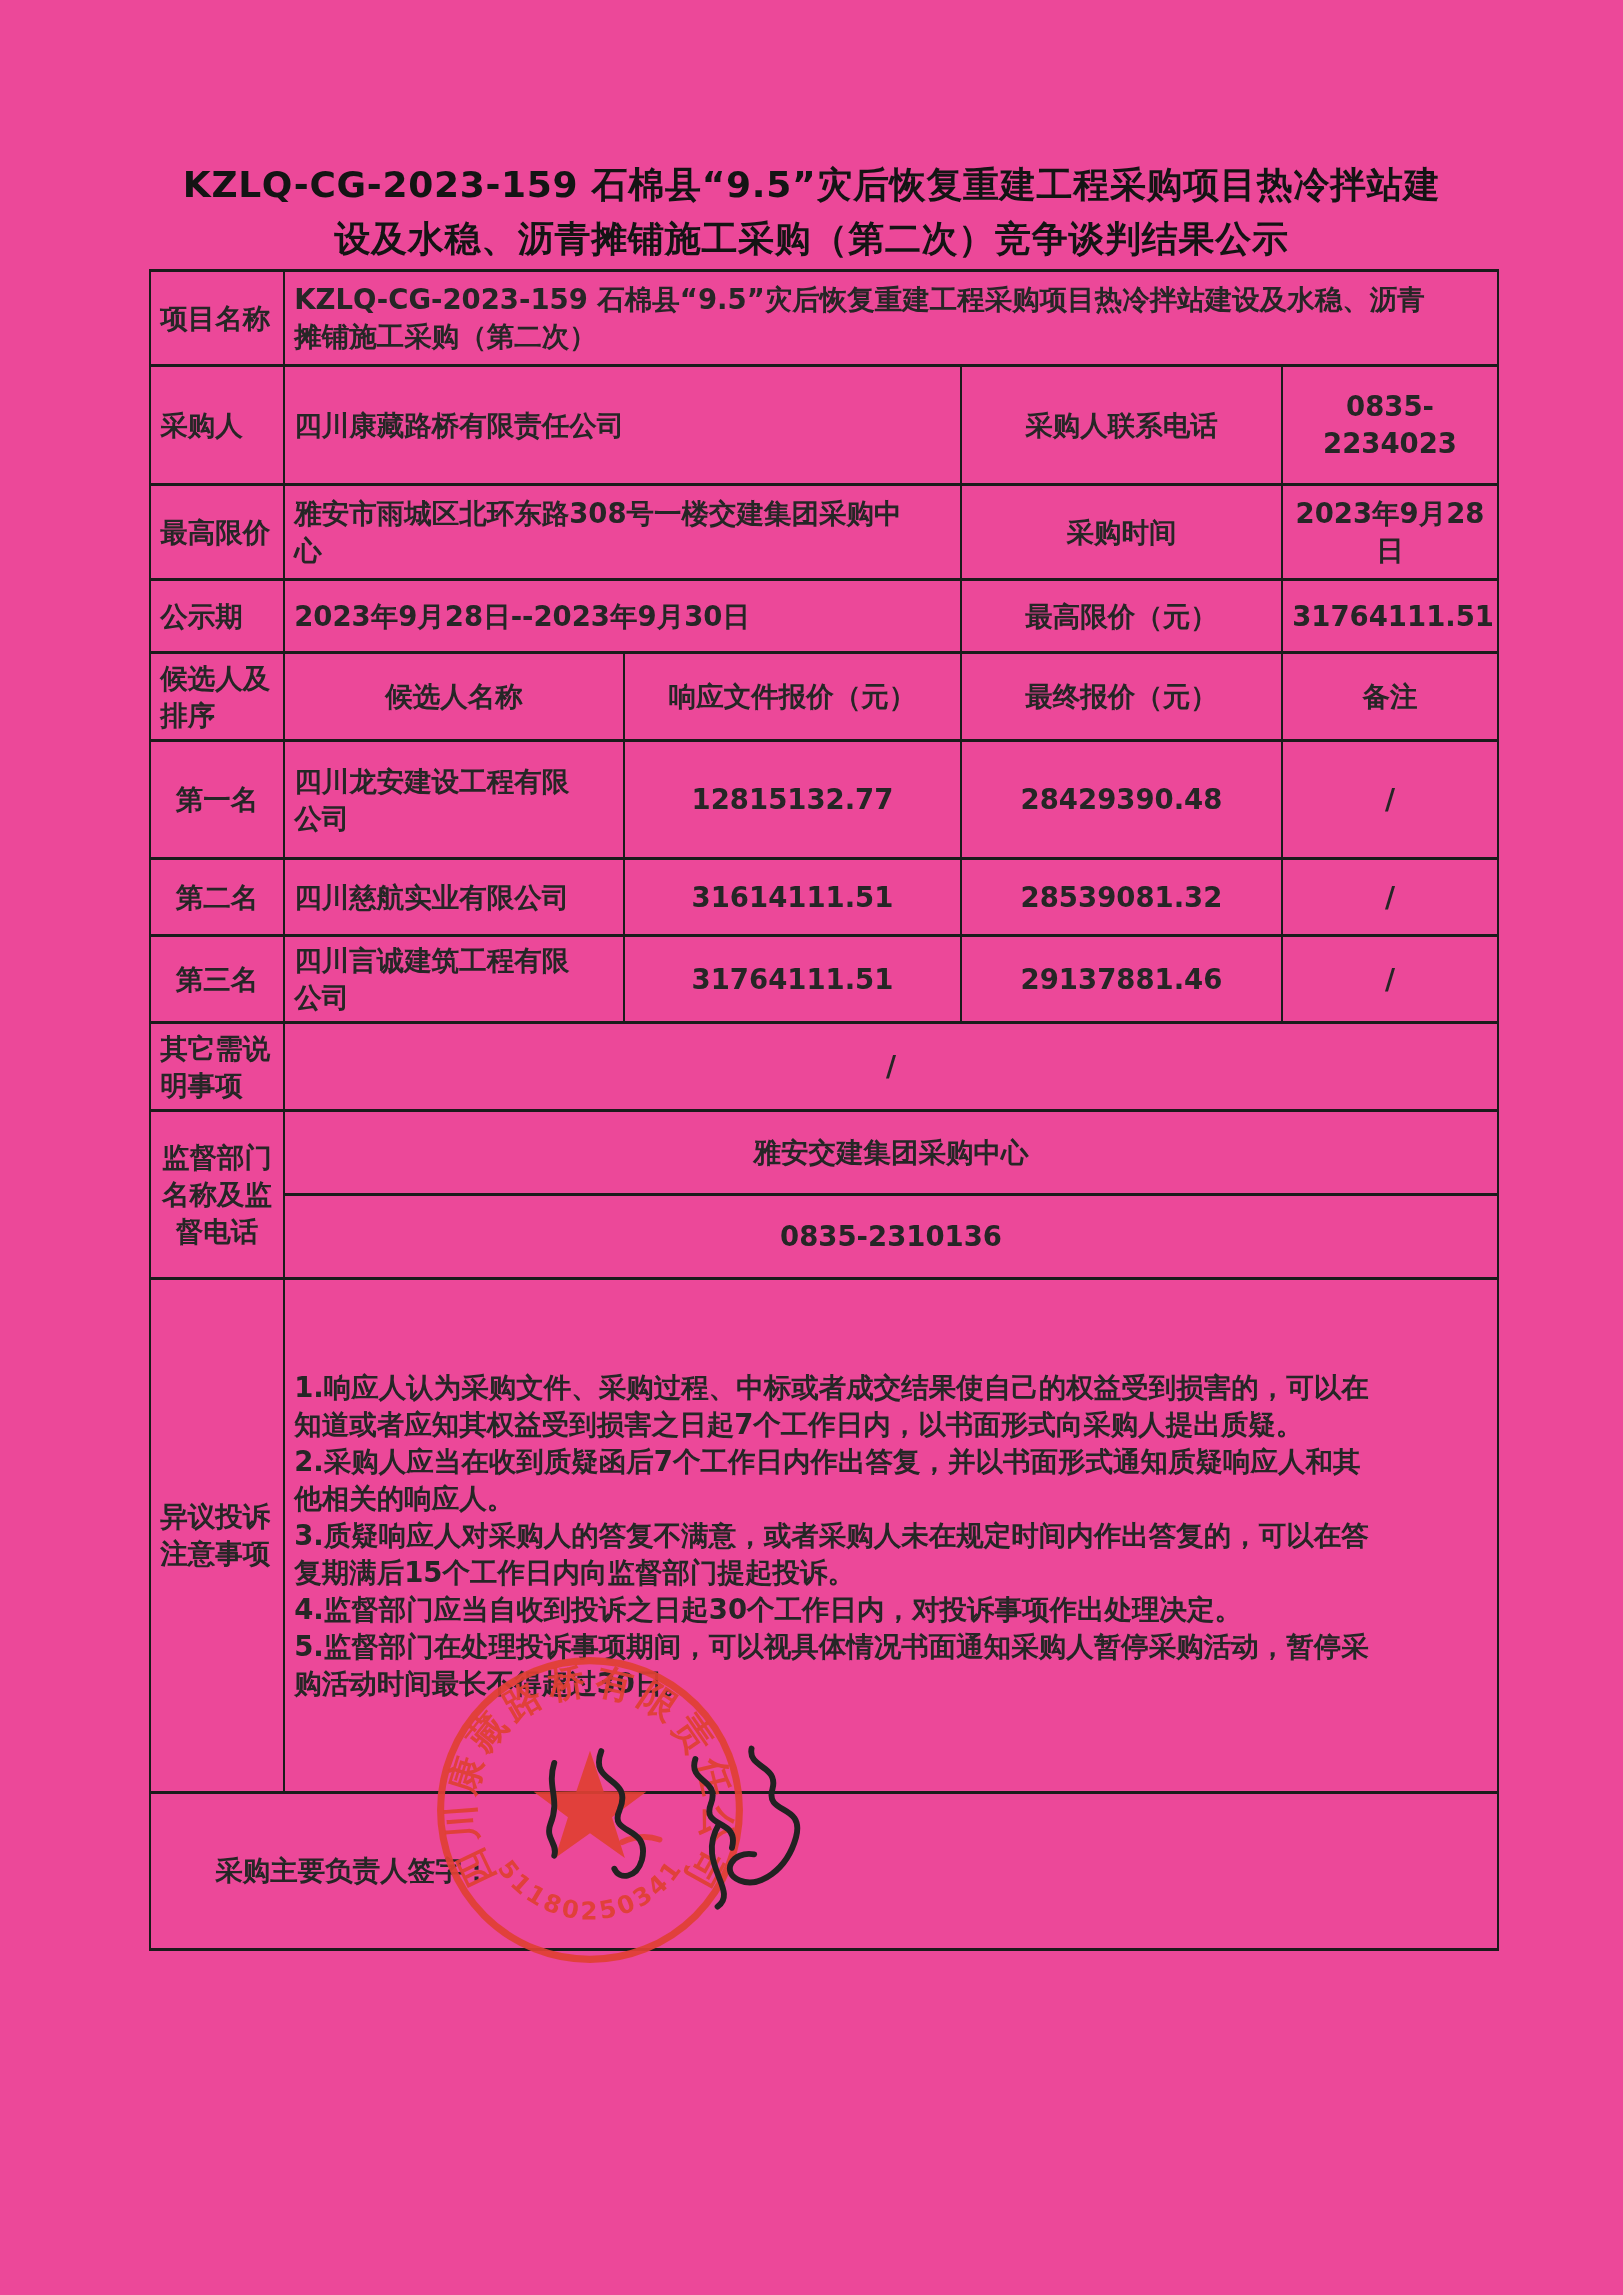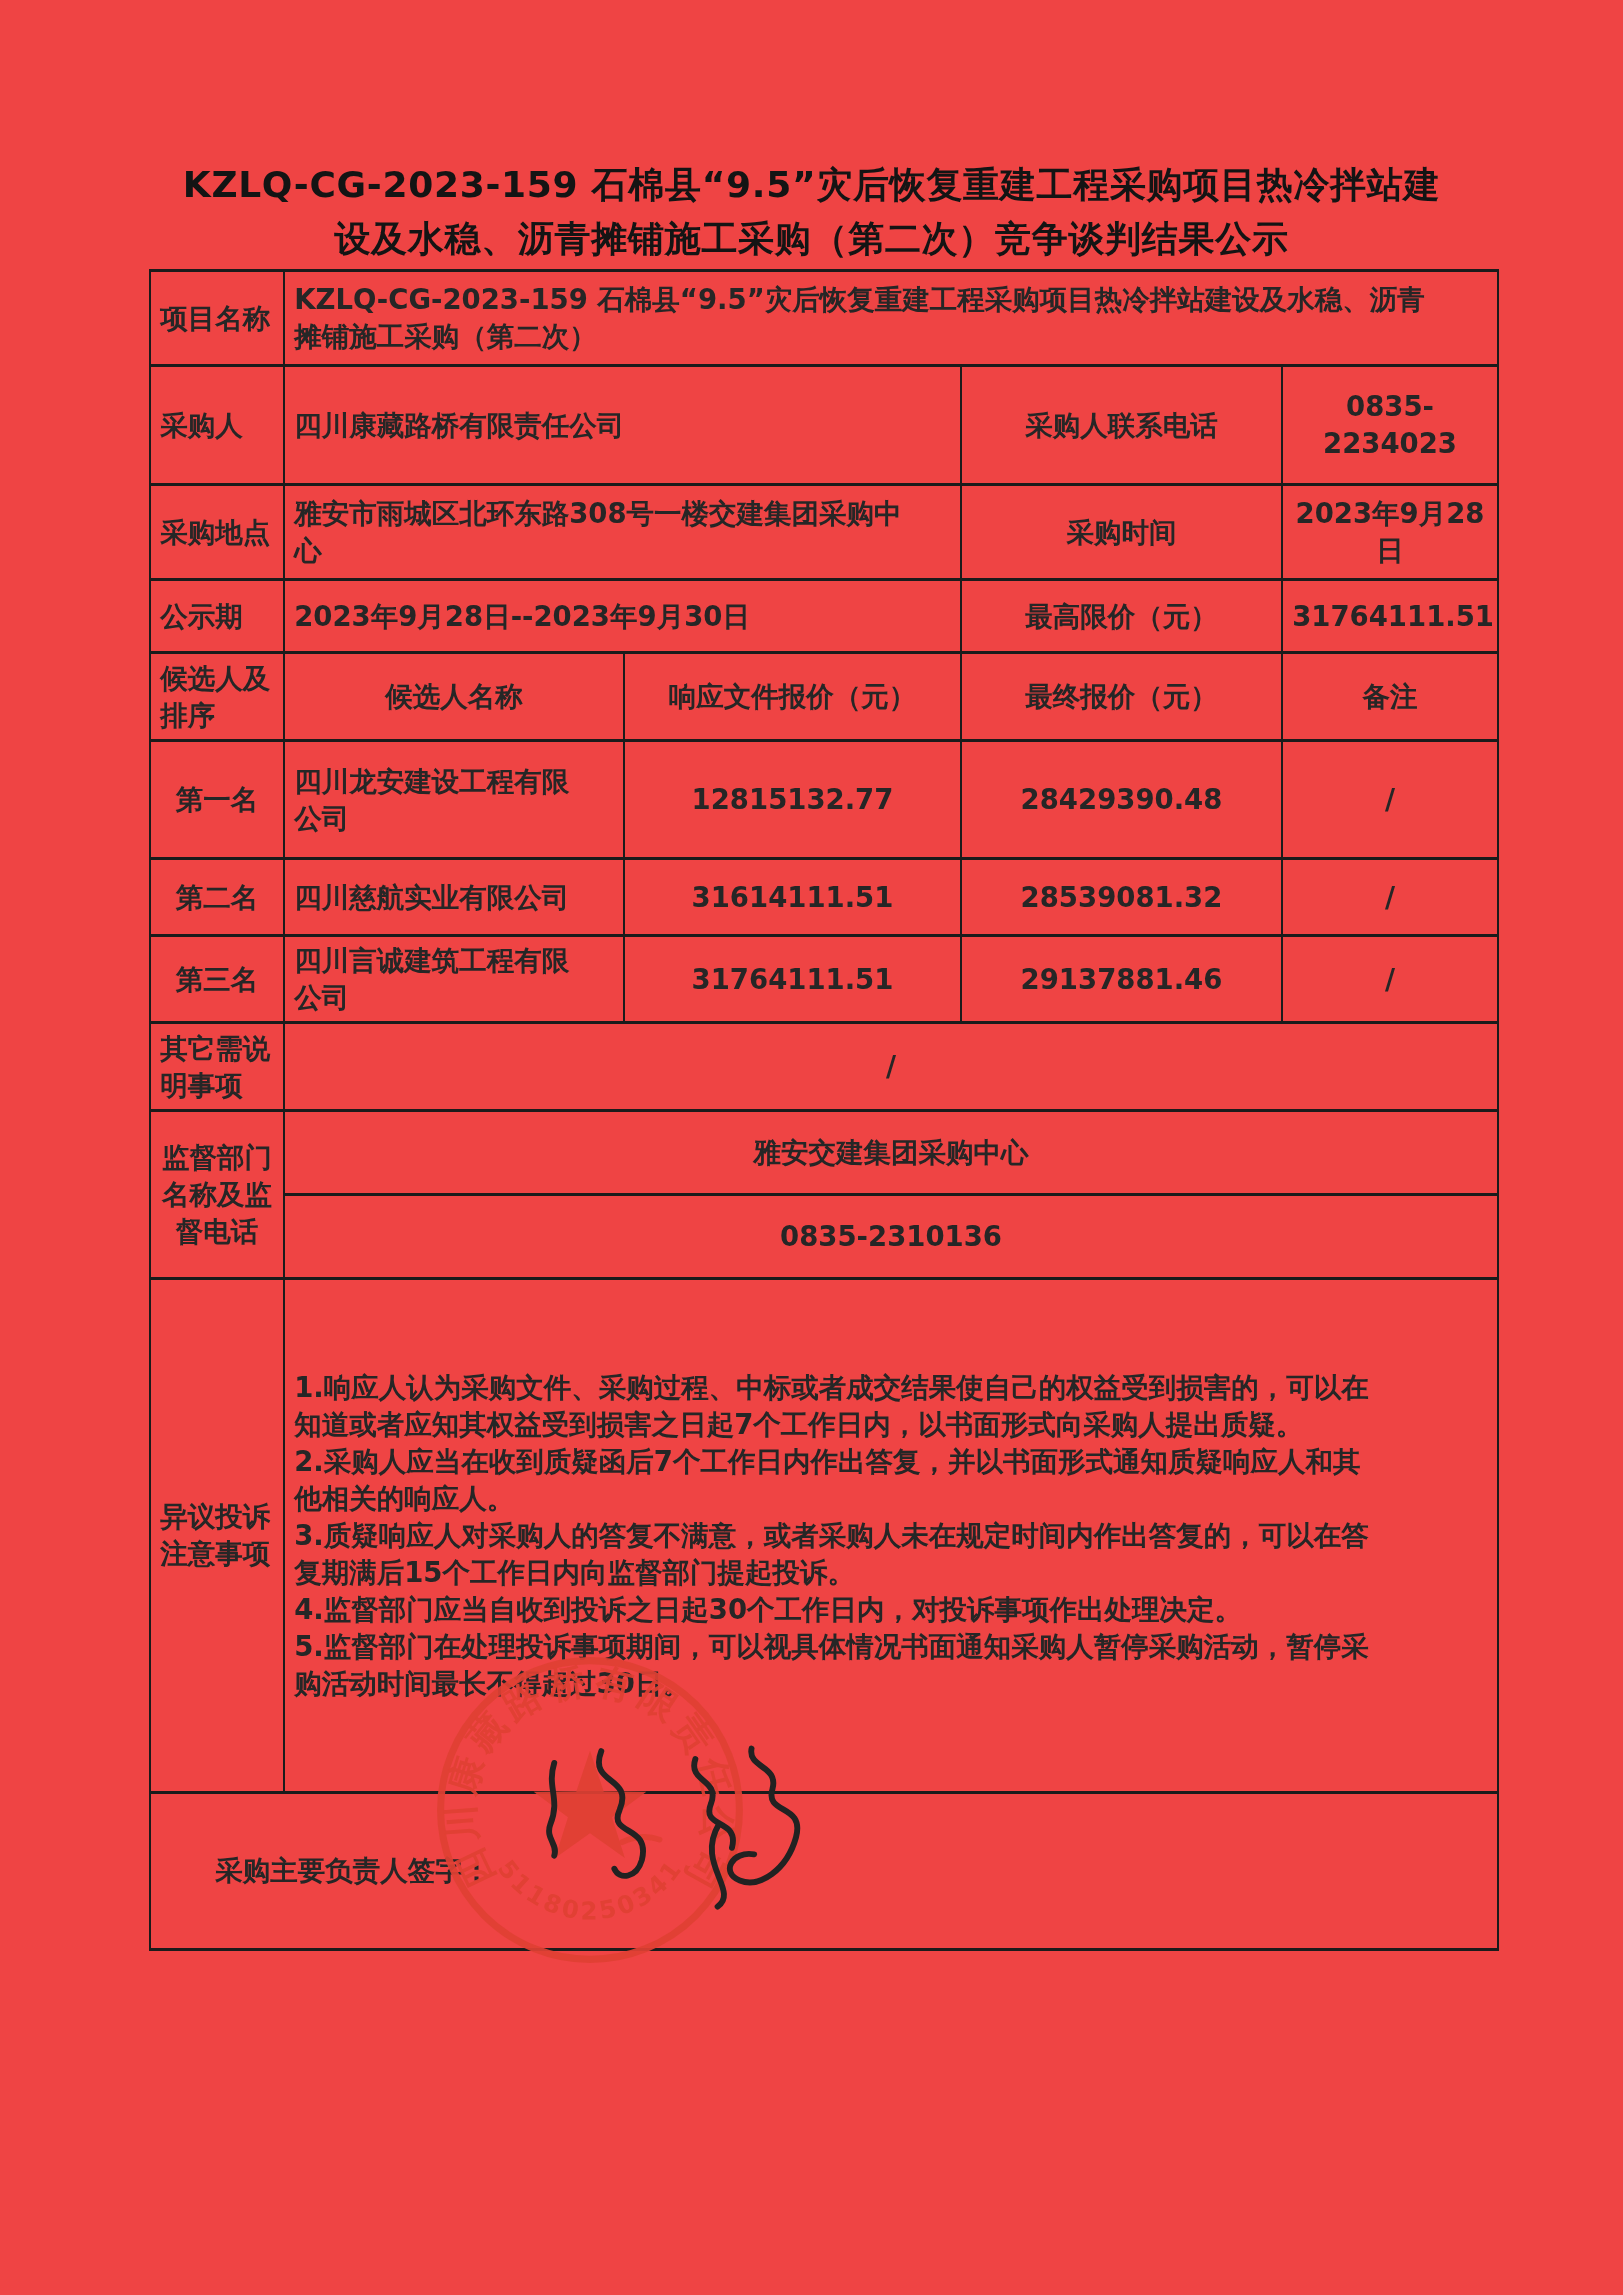--- a/index.html
+++ b/index.html
@@ -1,20 +1,20 @@
 <!DOCTYPE html>
 <html style="font-size:10.5px"><head>
 <meta charset="utf-8">
 <style>
   * { margin:0; padding:0; box-sizing:border-box; }
   html,body { background:#ffffff; }
   .page {
     position:relative;
     width:1623px; height:2295px;
-    background:#ef4444;
+    background:#ec4899;
     font-family:"DejaVu Sans", sans-serif;
     color:#232323;
     overflow:hidden;
   }
   .title {
     position:absolute; left:121px; top:158px; width:1381px;
     font-size:36px; font-weight:700; color:#141414;
     line-height:54px; text-align:center; white-space:pre-wrap;
     letter-spacing:0.7px;
   }
@@ -72,21 +72,21 @@
     </tr>
 
     <tr style="height:119px">
       <td class="lbl">采购人</td>
       <td class="left" colspan="2">四川康藏路桥有限责任公司</td>
       <td class="cen">采购人联系电话</td>
       <td class="cen">0835-2234023</td>
     </tr>
 
     <tr style="height:95px">
-      <td class="lbl">采购地点</td>
+      <td class="lbl">最高限价</td>
       <td class="left" colspan="2">雅安市雨城区北环东路308号一楼交建集团采购中
 心</td>
       <td class="cen">采购时间</td>
       <td class="cen">2023年9月28日</td>
     </tr>
 
     <tr style="height:73px">
       <td class="lbl">公示期</td>
       <td class="left" colspan="2">2023年9月28日--2023年9月30日</td>
       <td class="cen">最高限价（元）</td>

